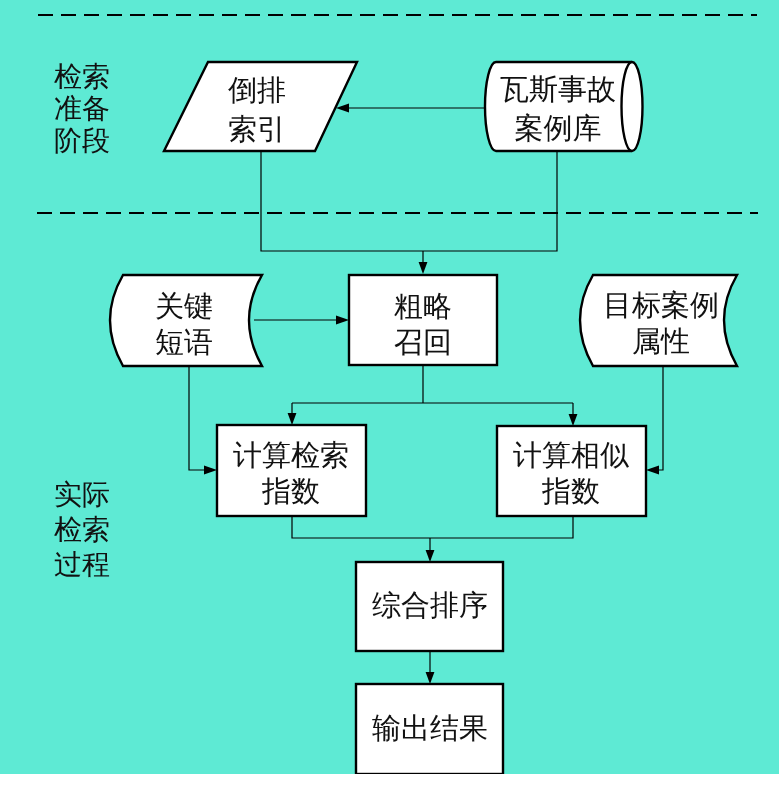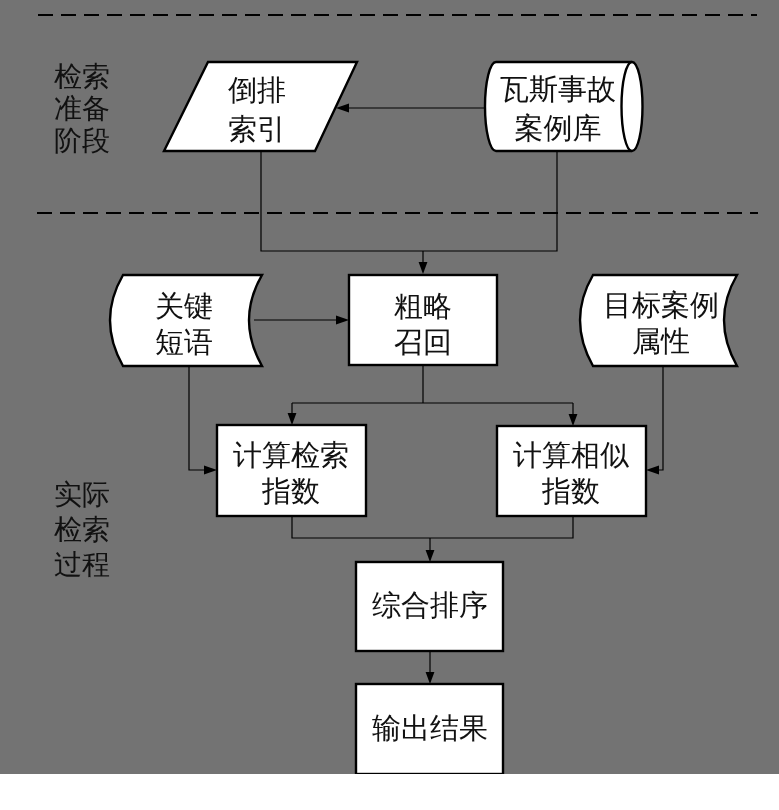--- a/index.html
+++ b/index.html
@@ -1,20 +1,20 @@
 <!DOCTYPE html>
 <html><head>
 <meta charset="utf-8">
 <style>
   html, body { margin: 0; padding: 0; background: #ffffff; }
   .canvas {
     position: relative;
     width: 779px;
     height: 774px;
-    background: #737373;
+    background: #5eead4;
     font-family: "Liberation Serif", "DejaVu Serif", serif;
   }
   svg { display: block; }
   .shape { fill: #ffffff; stroke: #000000; stroke-width: 2.4; }
   .conn  { fill: none; stroke: #000000; stroke-width: 1.2; }
   .ah    { fill: #000000; stroke: none; }
   .sep   { stroke: #000000; stroke-width: 2; stroke-dasharray: 15 8; }
   .node-label  { font-size: 29px; fill: #111111; text-anchor: middle;
                  font-family: "Liberation Serif", "DejaVu Serif", serif; }
   .stage-label { font-size: 28px; fill: #111111; text-anchor: middle;

